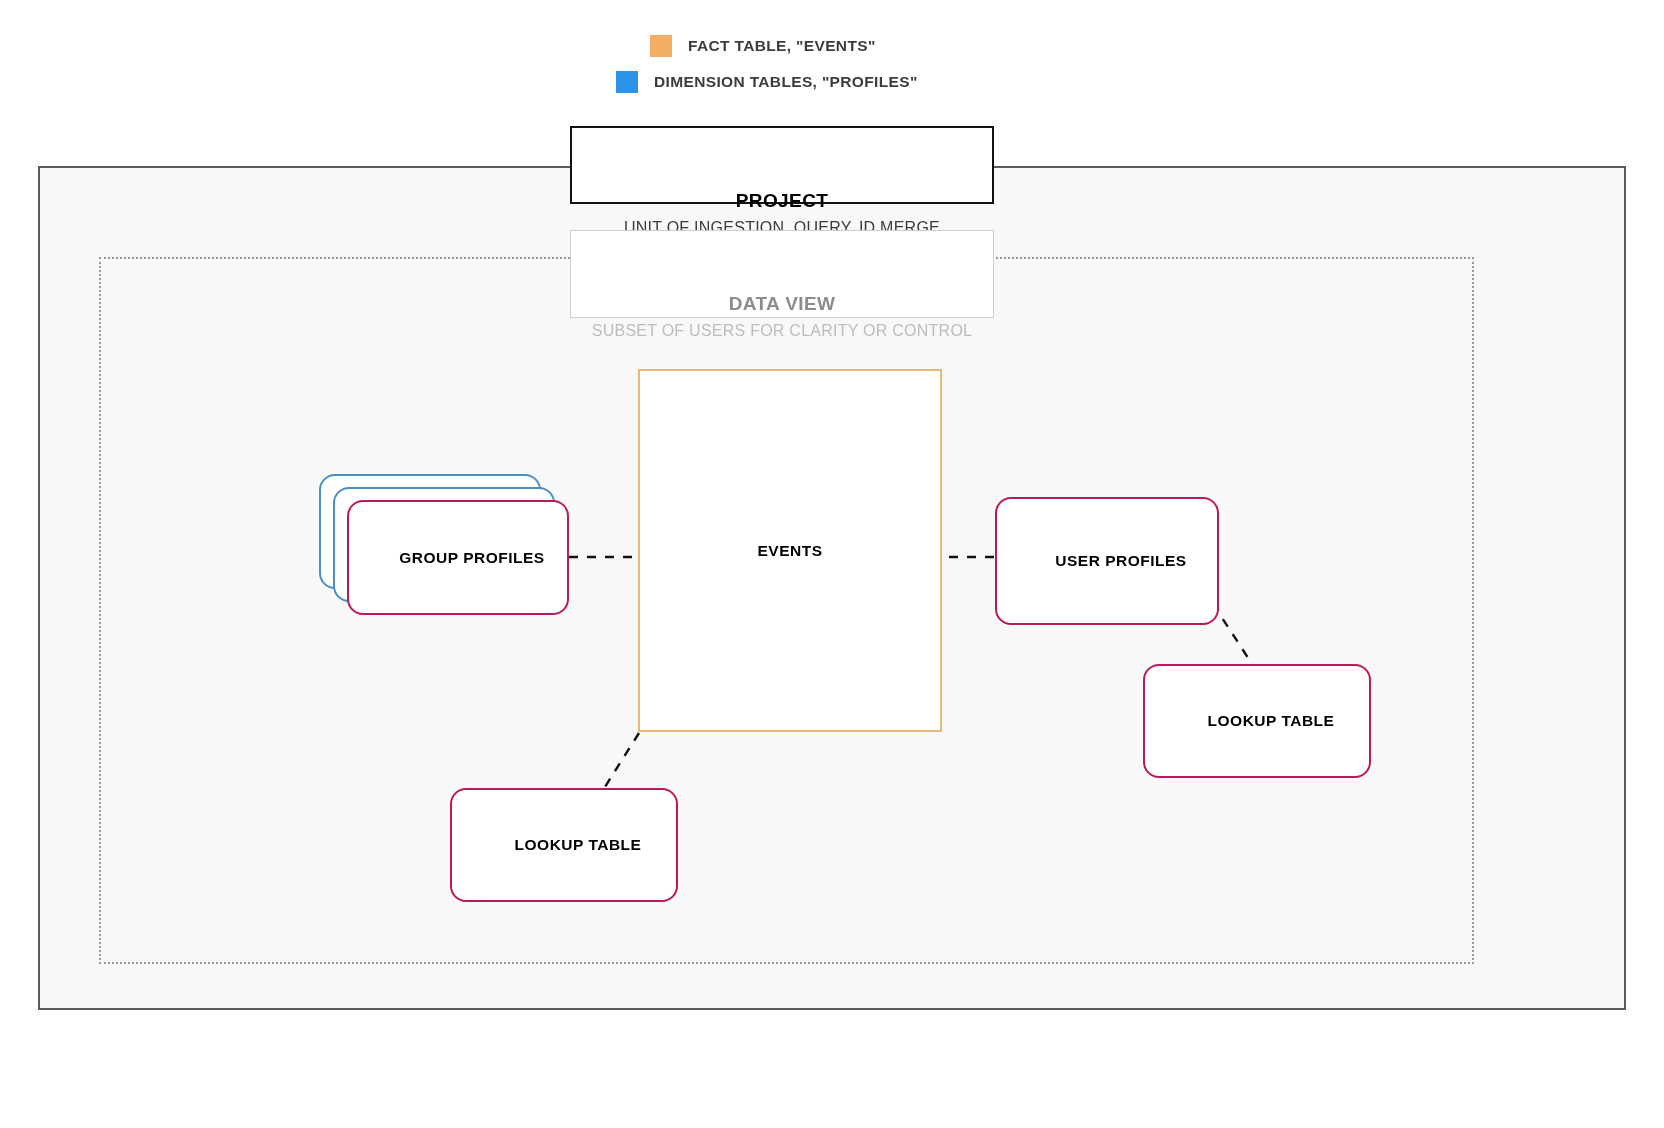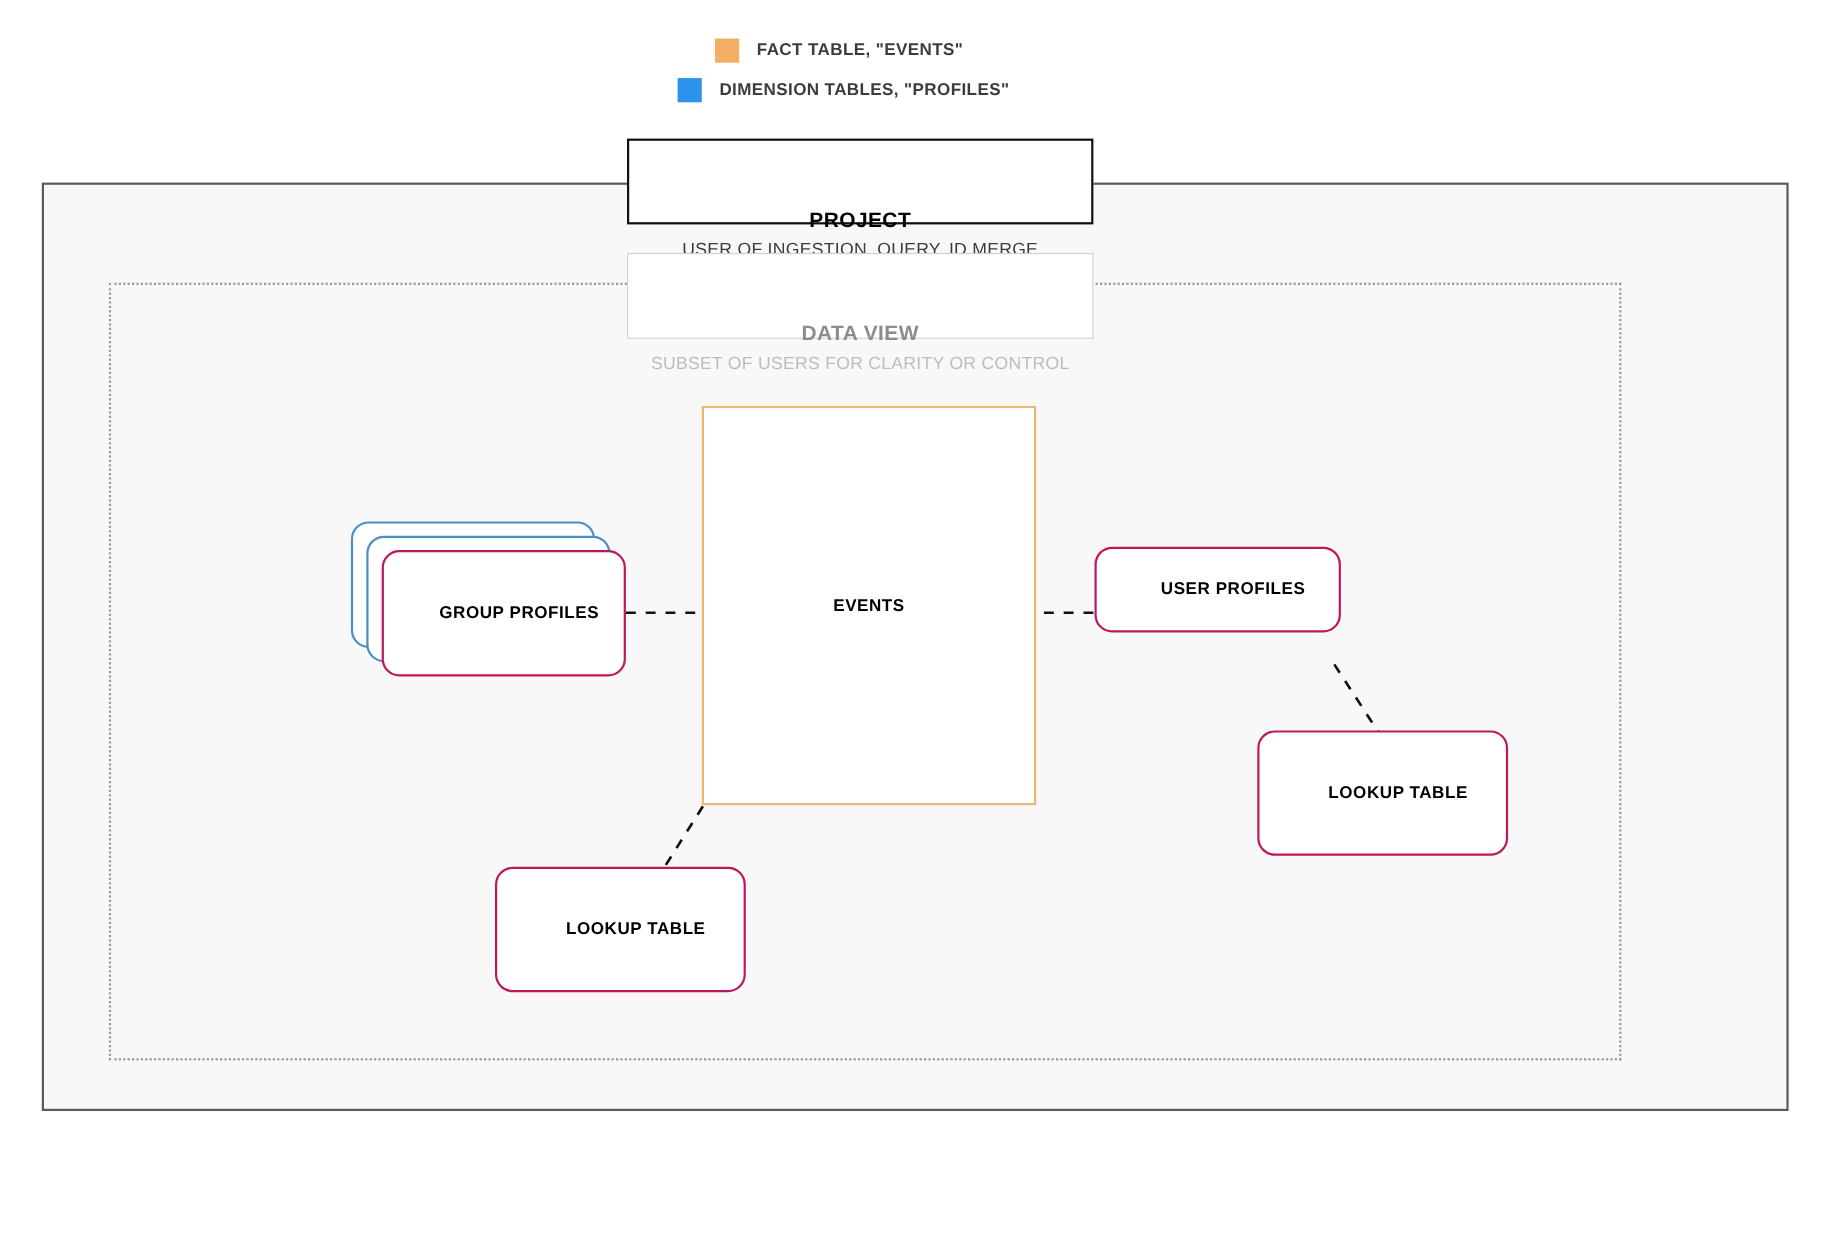--- a/index.html
+++ b/index.html
@@ -102,21 +102,21 @@
     height: 78px;
     border: 2px solid #111111;
   }
   .project-card .hc-title { color: #000000; }
   .project-card .hc-sub   { color: #3b3b3b; }
 
   .dataview-card {
     left: 570px;
     top: 230px;
     width: 424px;
-    height: 78px;
+    height: 88px;
     border: 1px solid #cfcfcf;
   }
   .dataview-card .hc-title { color: #8c8c8c; }
   .dataview-card .hc-sub   { color: #bdbdbd; }
 
   
   .fact-box {
     position: absolute;
     left: 638px;
     top: 369px;
@@ -160,21 +160,21 @@
     position: absolute;
     background: #ffffff;
     border: 2px solid #4a90c4;
     border-radius: 16px;
     box-sizing: border-box;
   }
   .stack-l3 { left: 319px; top: 474px; width: 222px; height: 115px; }
   .stack-l2 { left: 333px; top: 487px; width: 222px; height: 115px; }
   .group-profiles { left: 347px; top: 500px; width: 222px; height: 115px; }
 
-  .user-profiles  { left: 995px; top: 497px; width: 224px; height: 78px; }
+  .user-profiles  { left: 995px; top: 497px; width: 224px; height: 128px; }
   .lookup-right   { left: 1143px; top: 664px; width: 228px; height: 114px; }
   .lookup-left    { left: 450px; top: 788px; width: 228px; height: 114px; }
 
   
   .connectors {
     position: absolute;
     left: 0;
     top: 0;
     width: 1664px;
     height: 1128px;
@@ -207,21 +207,21 @@
 
     <line x1="913" y1="557" x2="995" y2="557" stroke="#111111" stroke-width="2.4" stroke-dasharray="9 9"></line>
 
     <line x1="1213" y1="604" x2="1256" y2="670" stroke="#111111" stroke-width="2.4" stroke-dasharray="9 9"></line>
 
     <line x1="639" y1="733" x2="603" y2="790" stroke="#111111" stroke-width="2.4" stroke-dasharray="9 9"></line>
   </svg>
 
   <div class="header-card project-card">
     <div class="hc-title">PROJECT</div>
-    <div class="hc-sub">USER OF INGESTION, QUERY, ID MERGE</div>
+    <div class="hc-sub">UNIT OF INGESTION, QUERY, ID MERGE</div>
   </div>
 
   <div class="header-card dataview-card">
     <div class="hc-title">DATA VIEW</div>
     <div class="hc-sub">SUBSET OF USERS FOR CLARITY OR CONTROL</div>
   </div>
 
   <div class="fact-box">
     <span class="box-label">EVENTS</span>
   </div>

